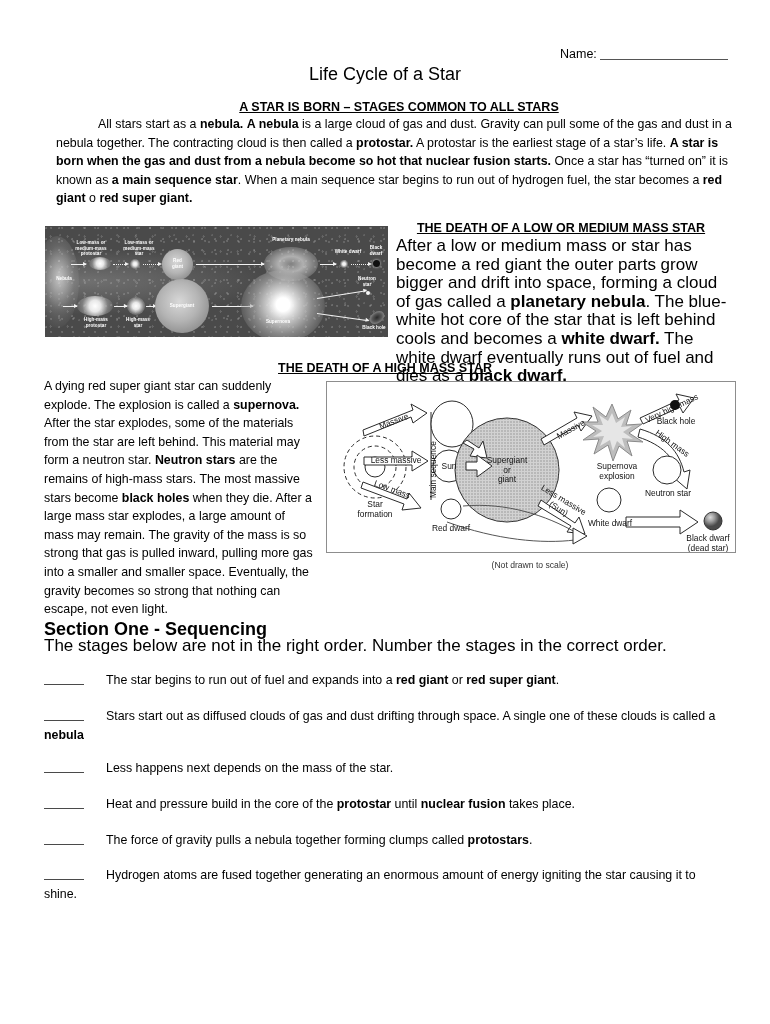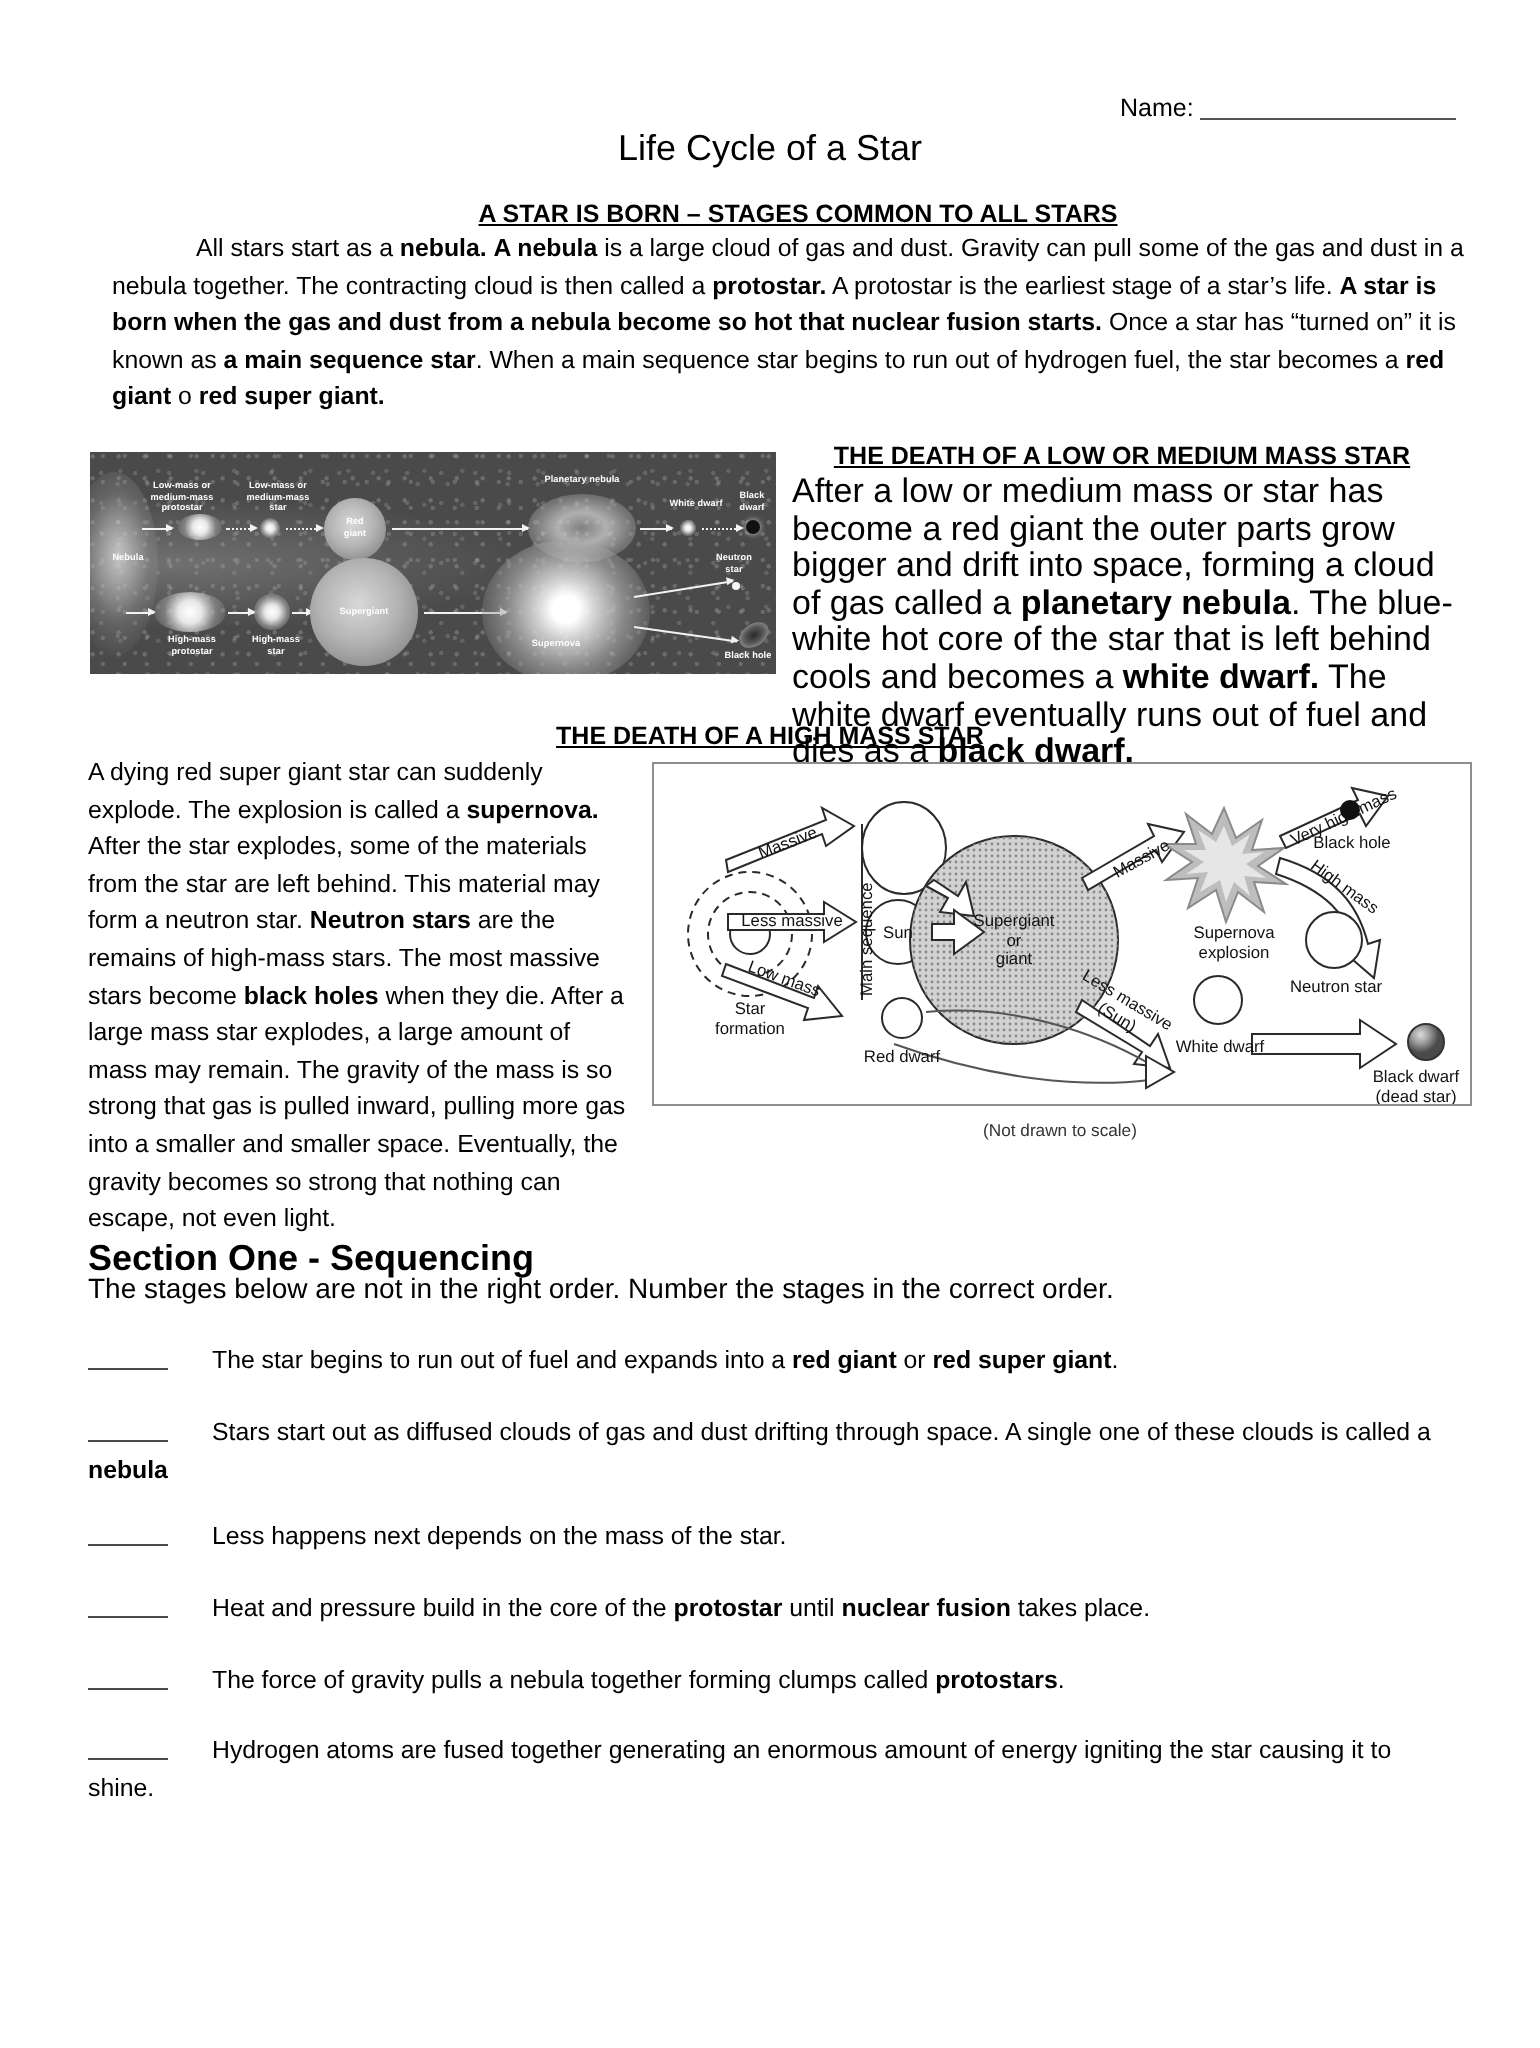--- a/index.html
+++ b/index.html
@@ -224,21 +224,21 @@
     position: absolute;
     left: 44px;
     top: 619px;
     font-size: 18px;
     font-weight: bold;
   }
   .s1-sub {
     position: absolute;
     left: 44px;
     top: 636px;
-    font-size: 14px;
+    font-size: 17px;
   }
   .q-item {
     position: absolute;
     left: 44px;
     width: 682px;
     font-size: 12.4px;
     line-height: 18.6px;
   }
   .blank {
     display: inline-block;

